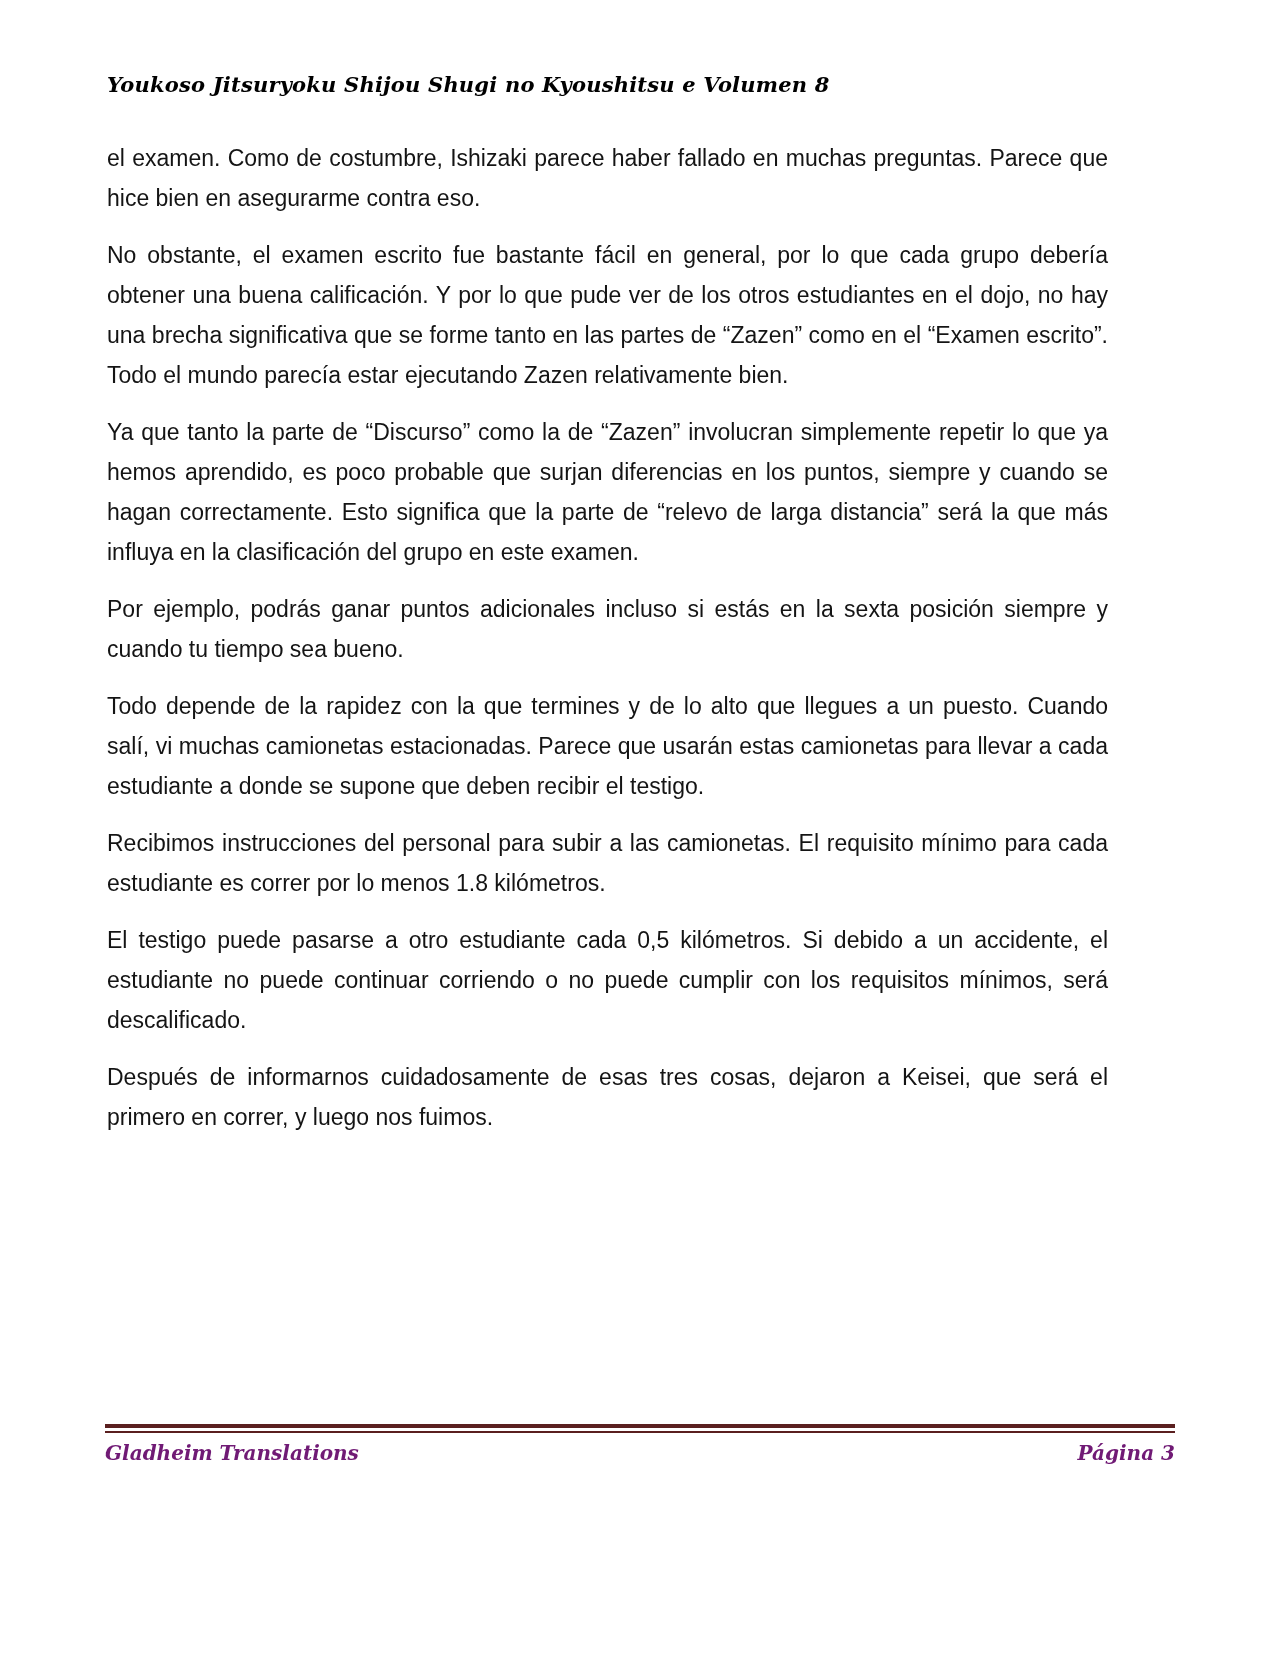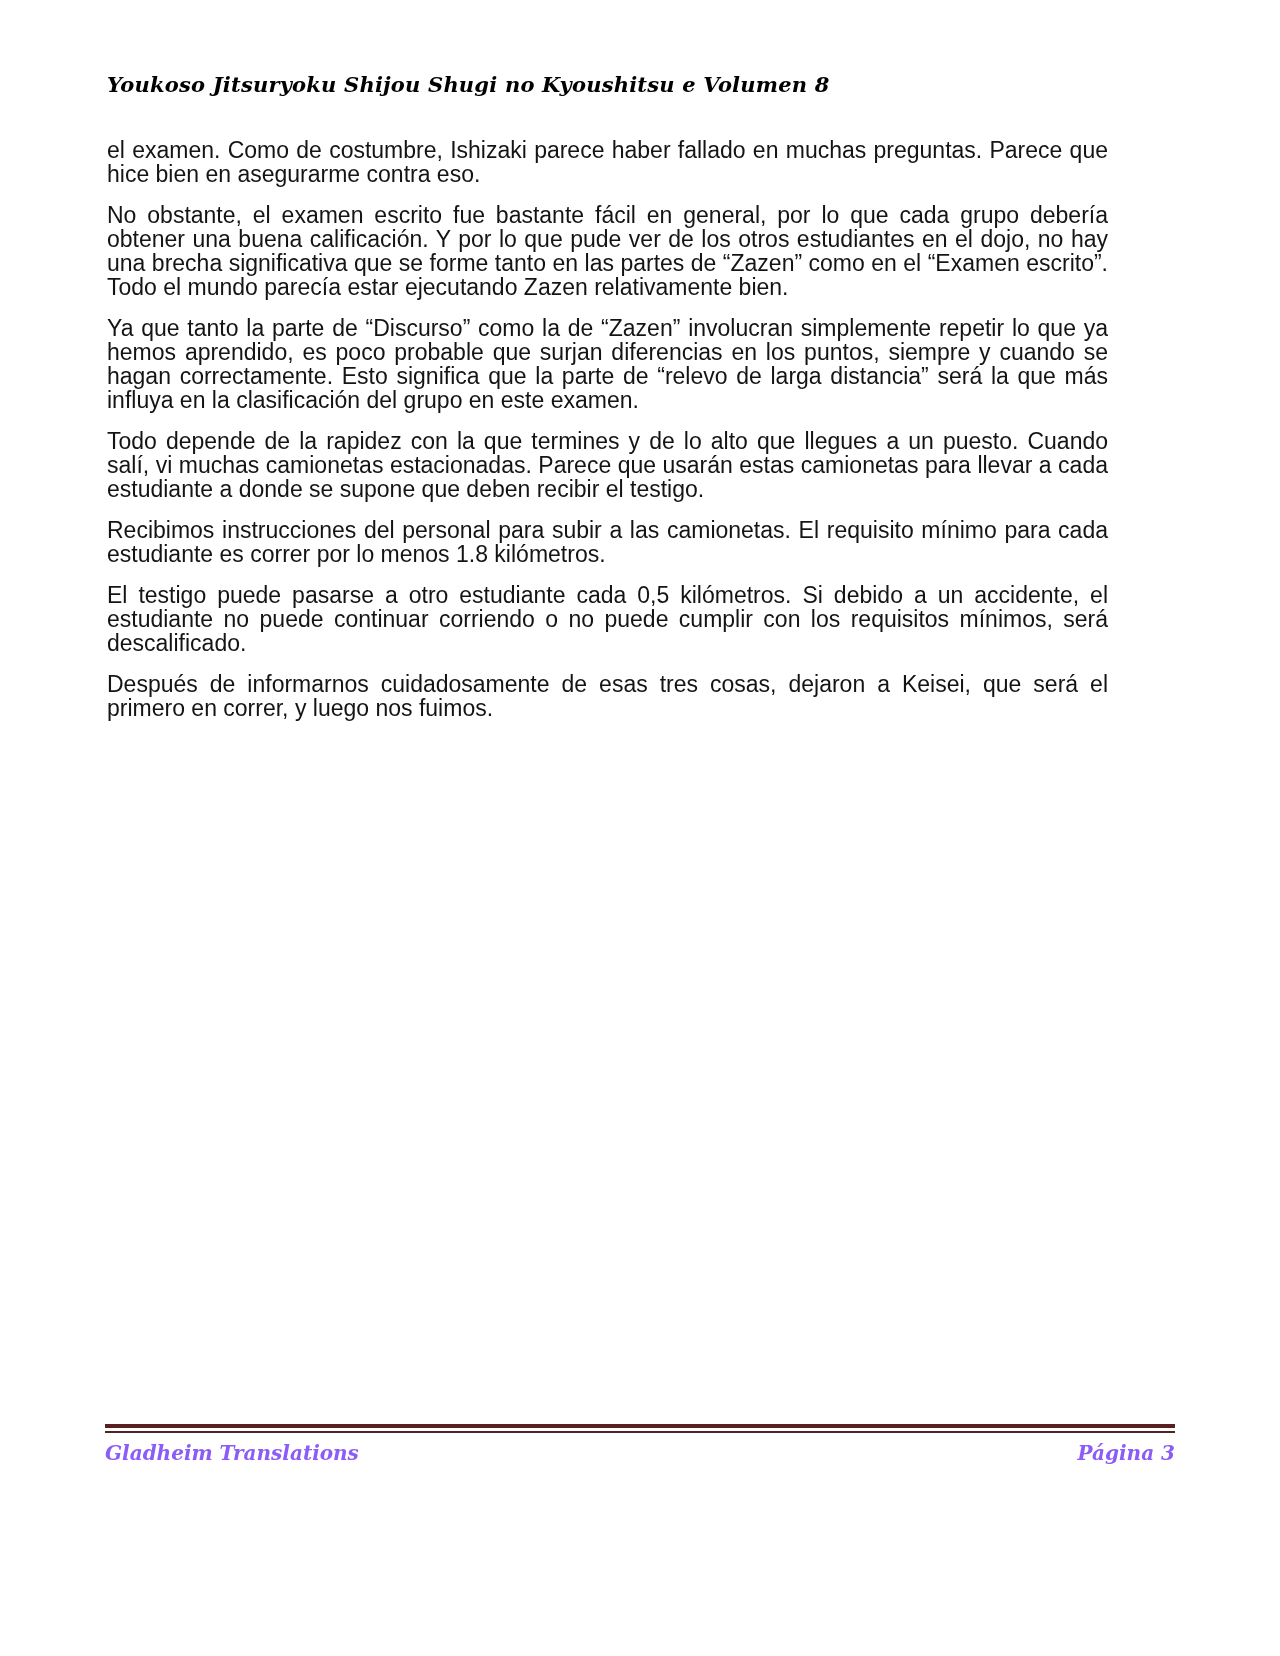--- a/index.html
+++ b/index.html
@@ -30,21 +30,21 @@
   }
   .body-text {
     position: absolute;
     top: 138px;
     left: 107px;
     right: 172px;
   }
   .body-text p {
     margin: 0 0 17px 0;
     font-size: 23px;
-    line-height: 24px;
+    line-height: 40px;
     text-align: justify;
     text-justify: inter-word;
     color: #141414;
   }
   .footer {
     position: absolute;
     left: 105px;
     right: 105px;
     top: 1424px;
   }
@@ -55,36 +55,37 @@
     margin-bottom: 8px;
   }
   .footer-row {
     display: flex;
     justify-content: space-between;
     align-items: baseline;
     font-family: "DejaVu Serif", serif;
     font-weight: bold;
     font-style: italic;
     font-size: 20px;
-    color: #8b5cf6;
+    color: #701a75;
   }
 </style>
 </head>
 <body>
 
 <div class="page">
 
   <div class="header">
     <span>Youkoso Jitsuryoku Shijou Shugi no Kyoushitsu e Volumen 8</span>
   </div>
 
   <div class="body-text">
     <p>el examen. Como de costumbre, Ishizaki parece haber fallado en muchas preguntas. Parece que hice bien en asegurarme contra eso.</p>
     <p>No obstante, el examen escrito fue bastante fácil en general, por lo que cada grupo debería obtener una buena calificación. Y por lo que pude ver de los otros estudiantes en el dojo, no hay una brecha significativa que se forme tanto en las partes de “Zazen” como en el “Examen escrito”. Todo el mundo parecía estar ejecutando Zazen relativamente bien.</p>
     <p>Ya que tanto la parte de “Discurso” como la de “Zazen” involucran simplemente repetir lo que ya hemos aprendido, es poco probable que surjan diferencias en los puntos, siempre y cuando se hagan correctamente. Esto significa que la parte de “relevo de larga distancia” será la que más influya en la clasificación del grupo en este examen.</p>
+    <p>Por ejemplo, podrás ganar puntos adicionales incluso si estás en la sexta posición siempre y cuando tu tiempo sea bueno.</p>
     <p>Todo depende de la rapidez con la que termines y de lo alto que llegues a un puesto. Cuando salí, vi muchas camionetas estacionadas. Parece que usarán estas camionetas para llevar a cada estudiante a donde se supone que deben recibir el testigo.</p>
     <p>Recibimos instrucciones del personal para subir a las camionetas. El requisito mínimo para cada estudiante es correr por lo menos 1.8 kilómetros.</p>
     <p>El testigo puede pasarse a otro estudiante cada 0,5 kilómetros. Si debido a un accidente, el estudiante no puede continuar corriendo o no puede cumplir con los requisitos mínimos, será descalificado.</p>
     <p>Después de informarnos cuidadosamente de esas tres cosas, dejaron a Keisei, que será el primero en correr, y luego nos fuimos.</p>
   </div>
 
   <div class="footer">
     <div class="footer-rule"></div>
     <div class="footer-row">
       <span>Gladheim Translations</span>

